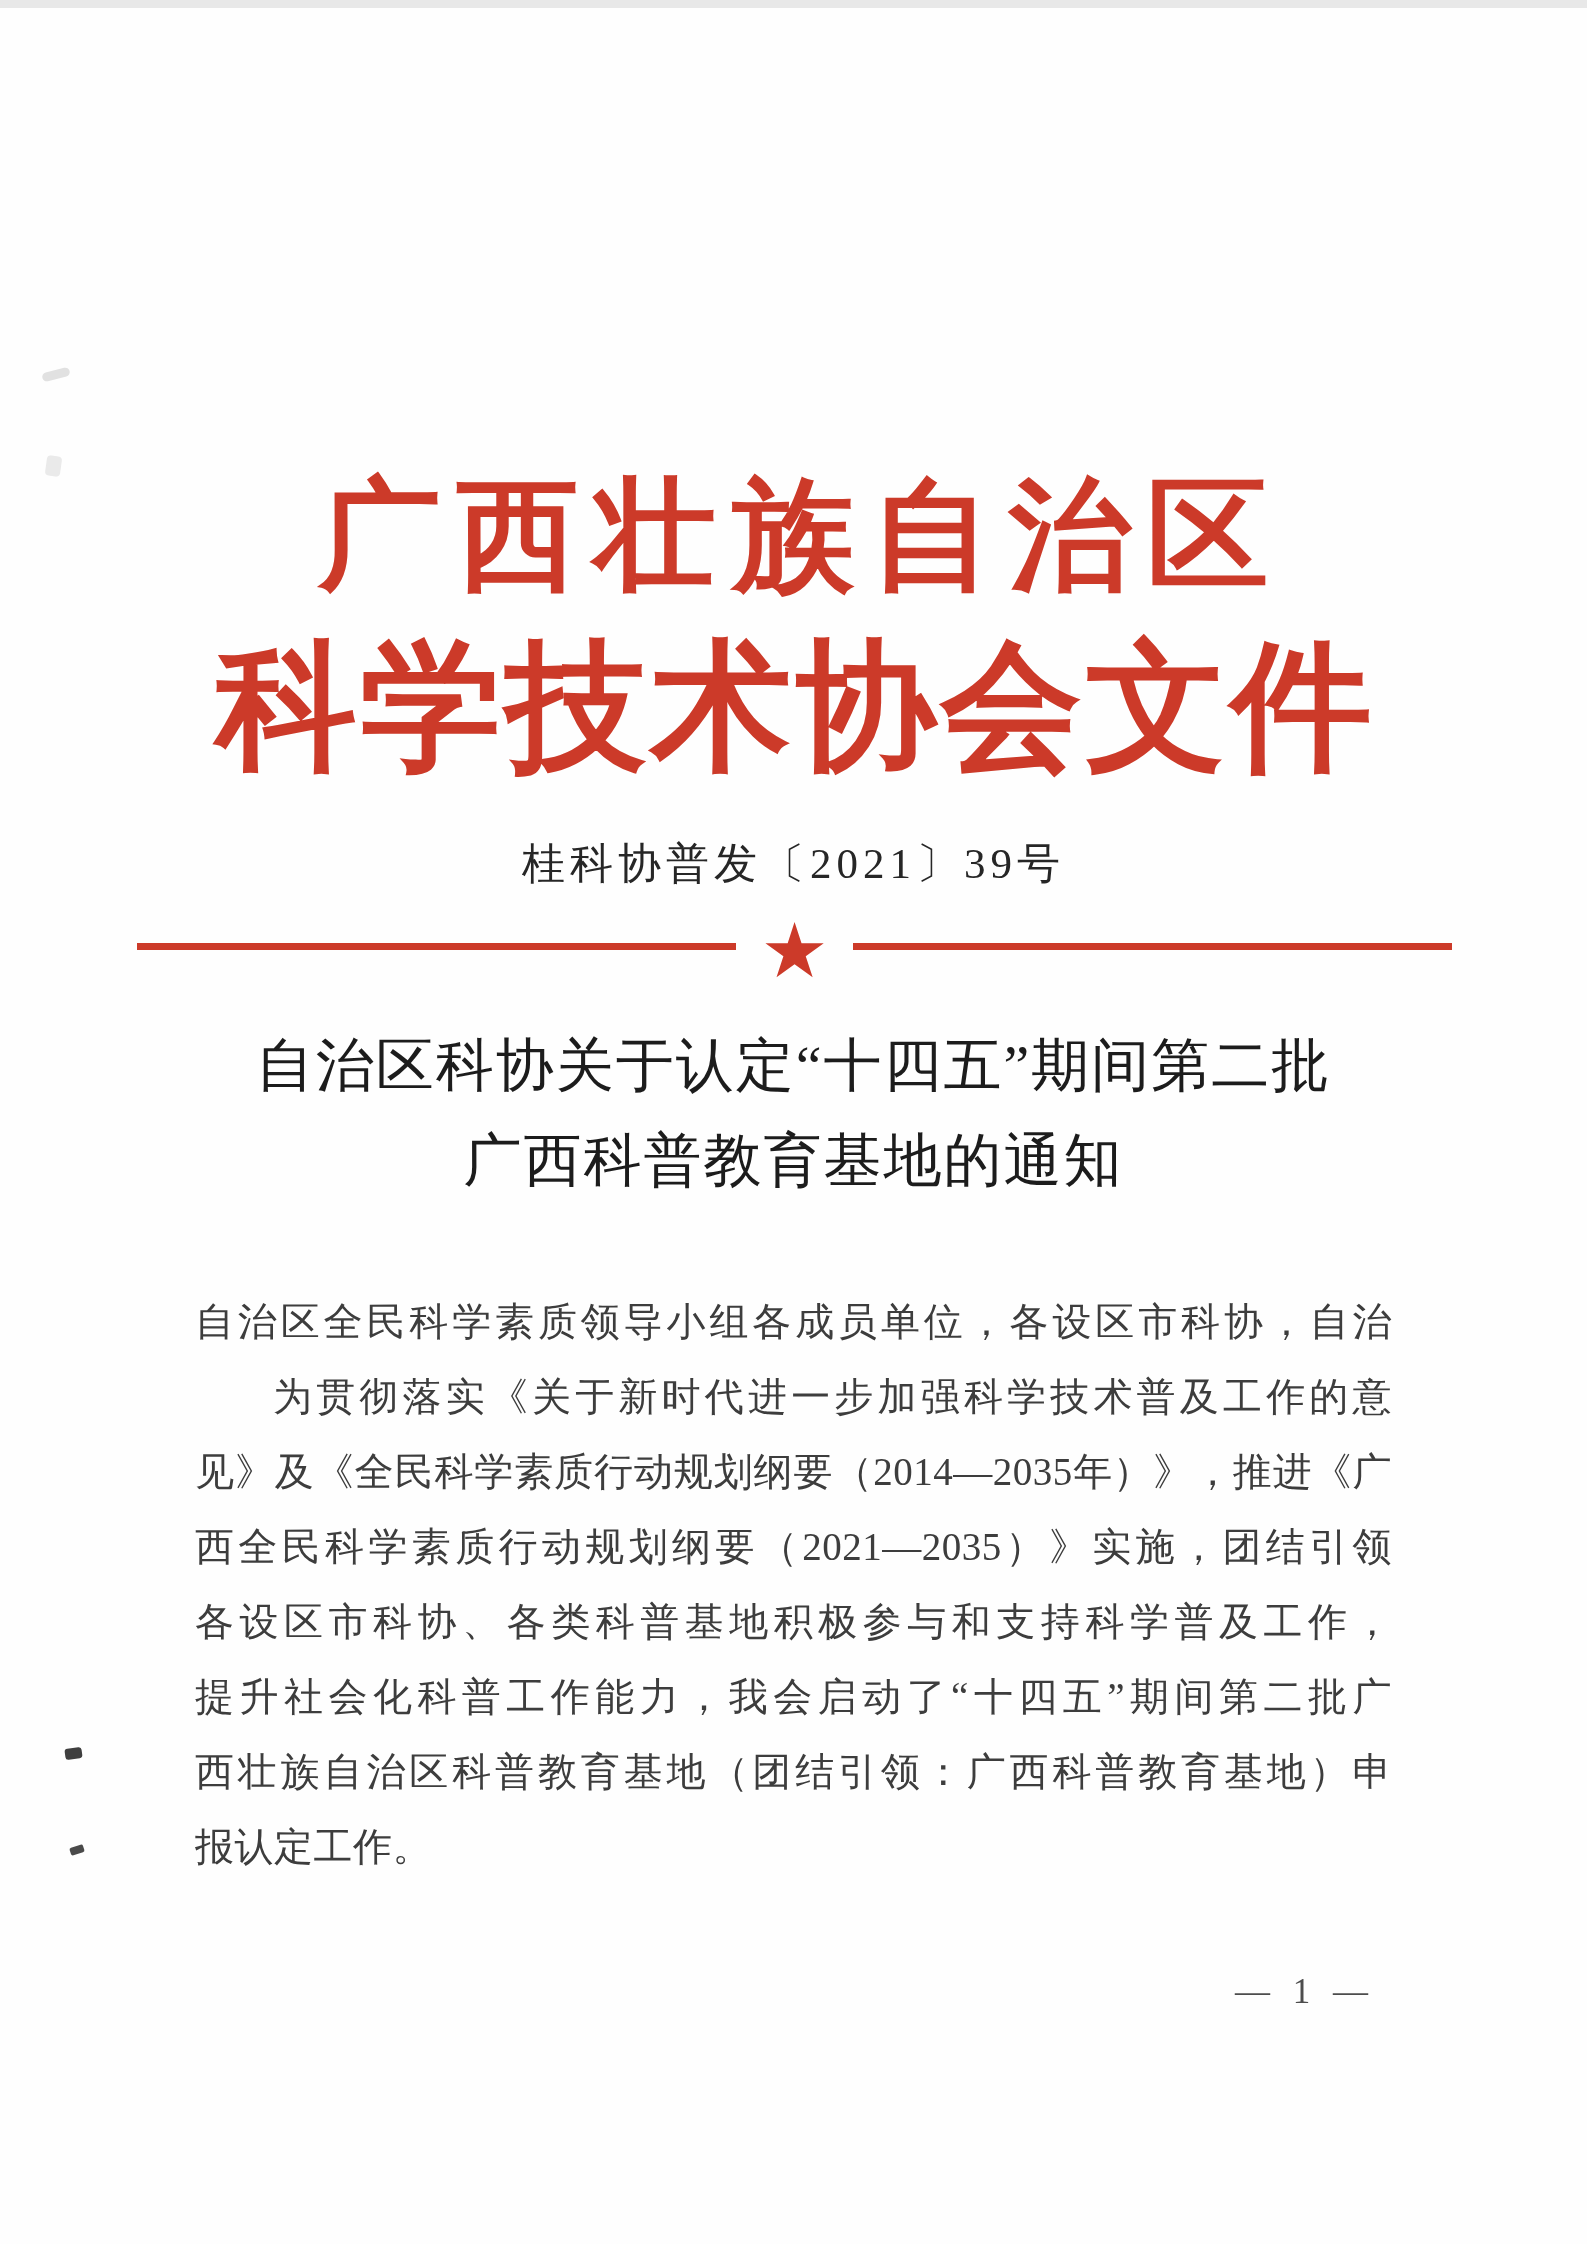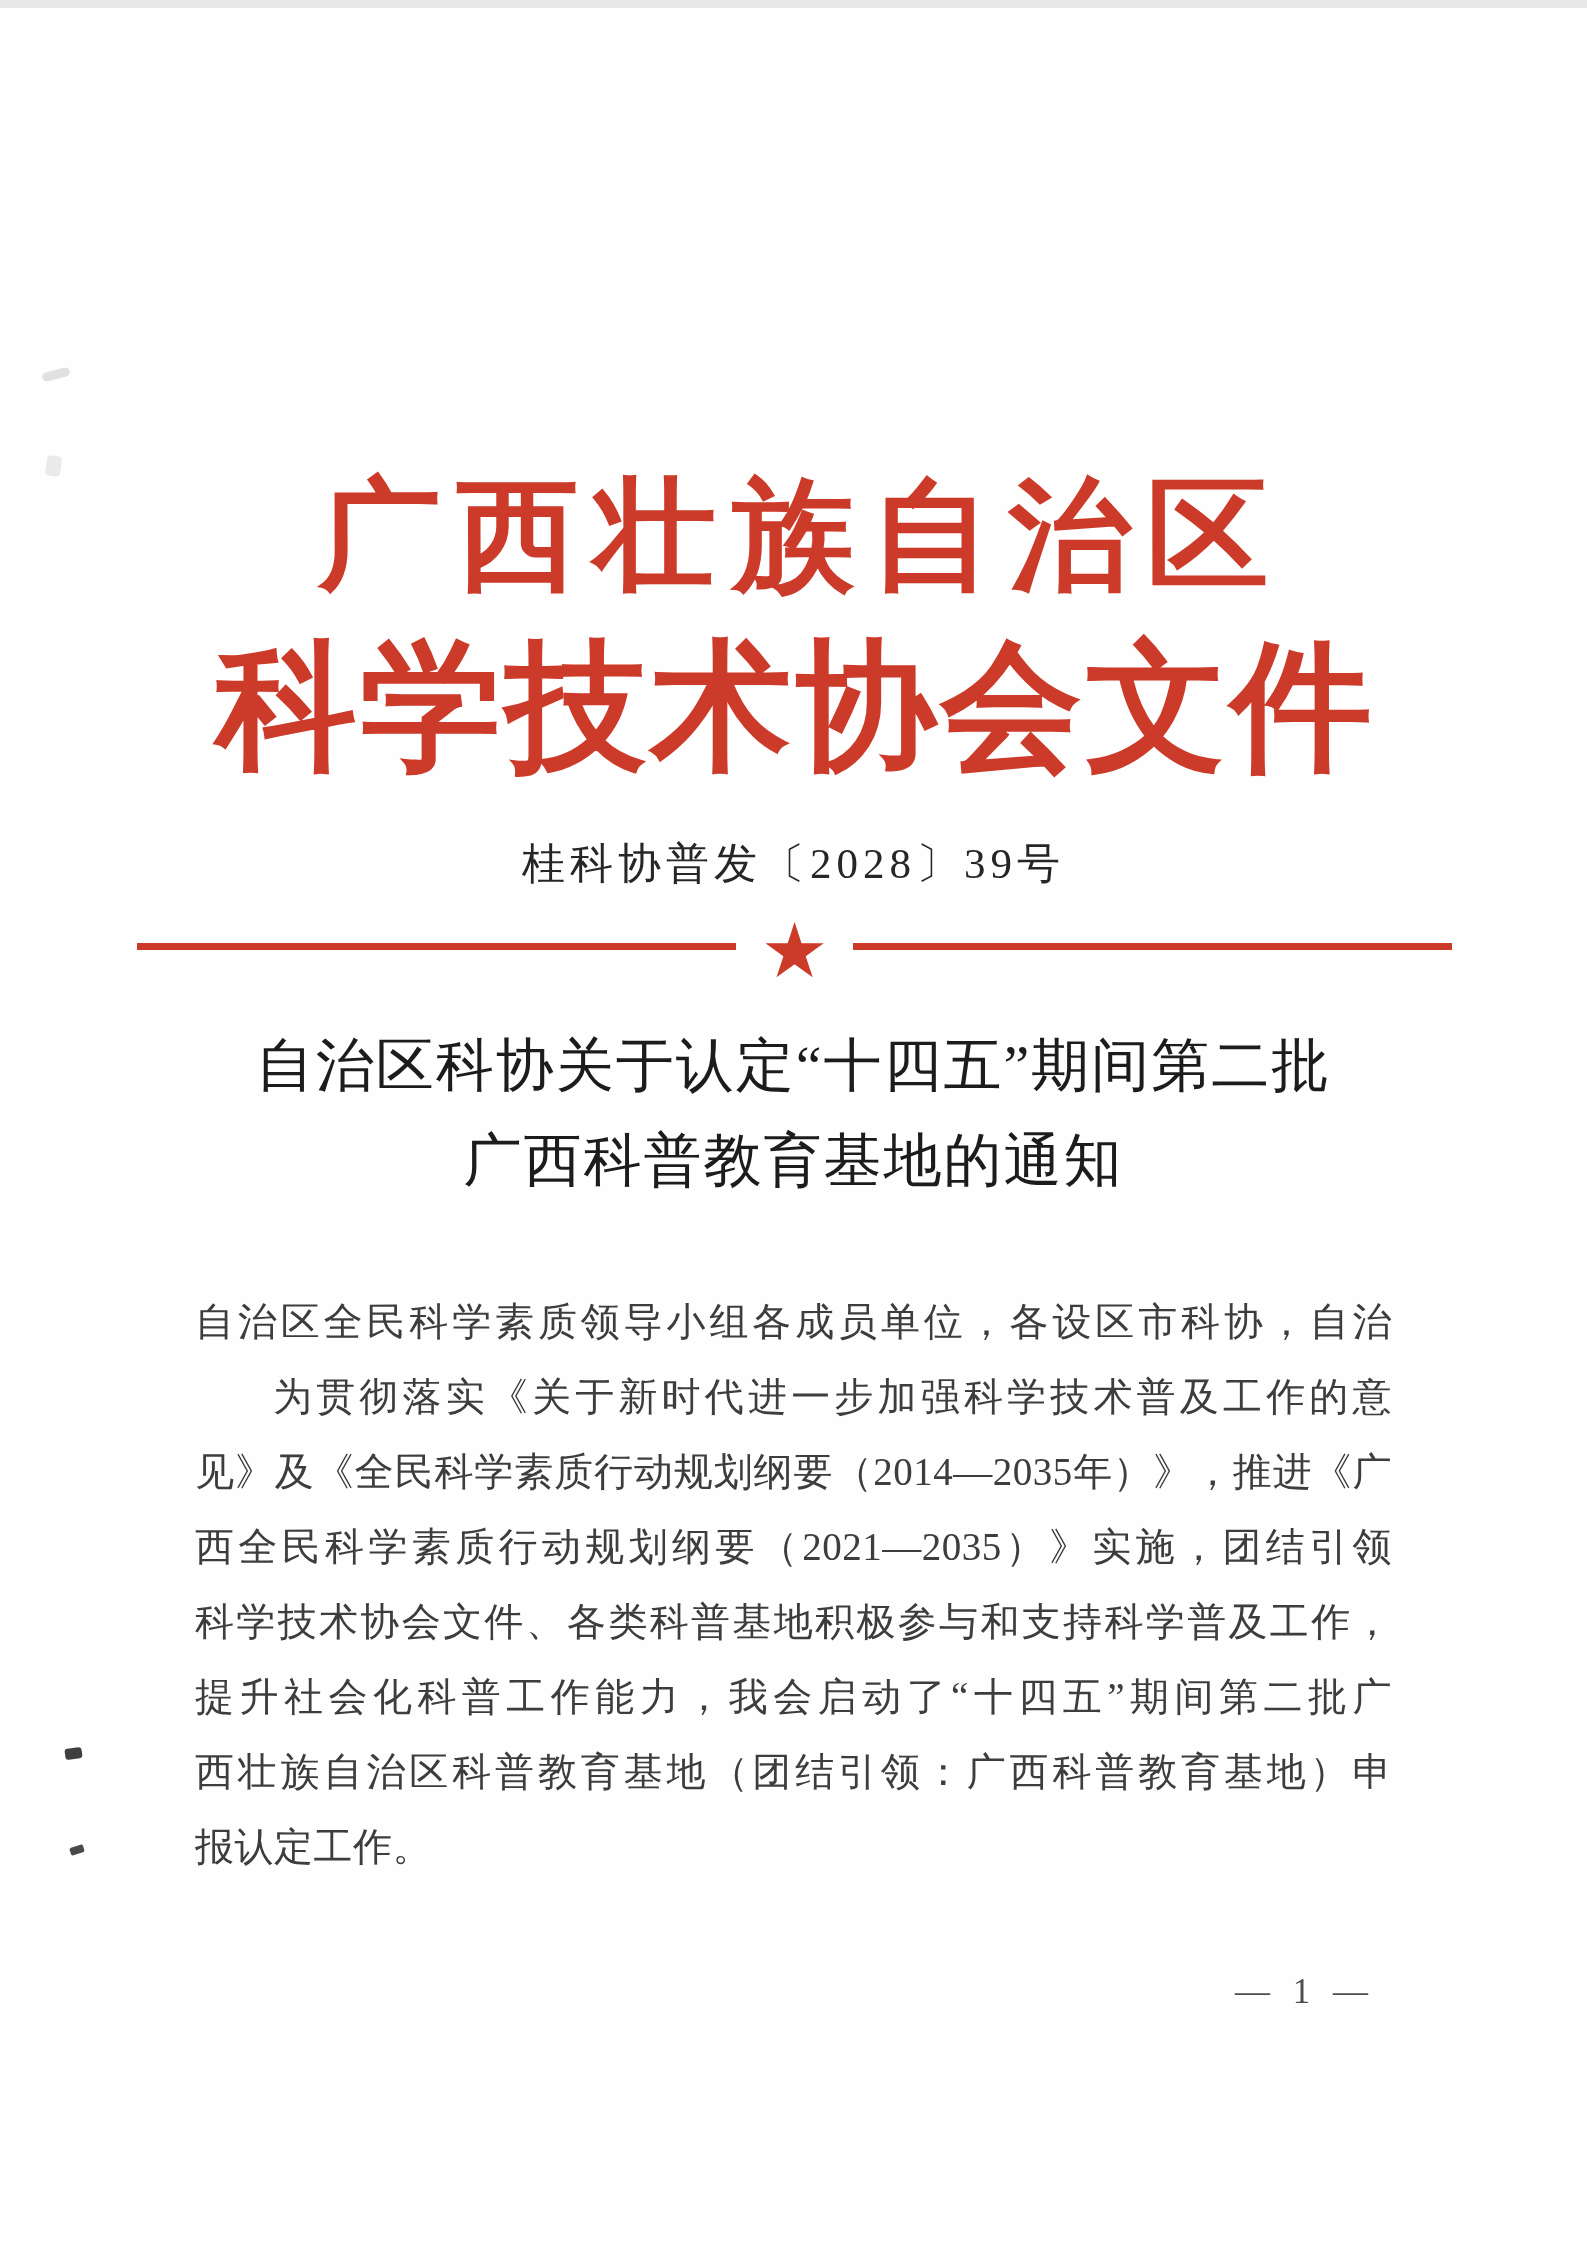--- a/index.html
+++ b/index.html
@@ -88,39 +88,39 @@
   <span class="speck sp1"></span>
   <span class="speck sp2"></span>
   <span class="speck sp3"></span>
   <span class="speck sp4"></span>
 
   <div class="letterhead">
     <div class="lh1">广西壮族自治区</div>
     <div class="lh2">科学技术协会文件</div>
   </div>
 
-  <div class="docnum">桂科协普发〔2028〕39号</div>
+  <div class="docnum">桂科协普发〔2021〕39号</div>
 
   <div class="rule">
     <div class="rule-line"></div>
     <div class="rule-star">★</div>
     <div class="rule-line"></div>
   </div>
 
   <div class="title">
     <div>自治区科协关于认定“十四五”期间第二批</div>
     <div>广西科普教育基地的通知</div>
   </div>
 
   <div class="bodytext">
     <div class="bl">自治区全民科学素质领导小组各成员单位，各设区市科协，自治</div>
     <div class="bl indent">为贯彻落实《关于新时代进一步加强科学技术普及工作的意</div>
     <div class="bl">见》及《全民科学素质行动规划纲要（2014—2035年）》，推进《广</div>
     <div class="bl">西全民科学素质行动规划纲要（2021—2035）》实施，团结引领</div>
-    <div class="bl">科学技术协会文件、各类科普基地积极参与和支持科学普及工作，</div>
+    <div class="bl">各设区市科协、各类科普基地积极参与和支持科学普及工作，</div>
     <div class="bl">提升社会化科普工作能力，我会启动了“十四五”期间第二批广</div>
     <div class="bl">西壮族自治区科普教育基地（团结引领：广西科普教育基地）申</div>
     <div class="bl endline">报认定工作。</div>
   </div>
 
   <div class="pagenum">— 1 —</div>
 
 </div>
 
 </body></html>

